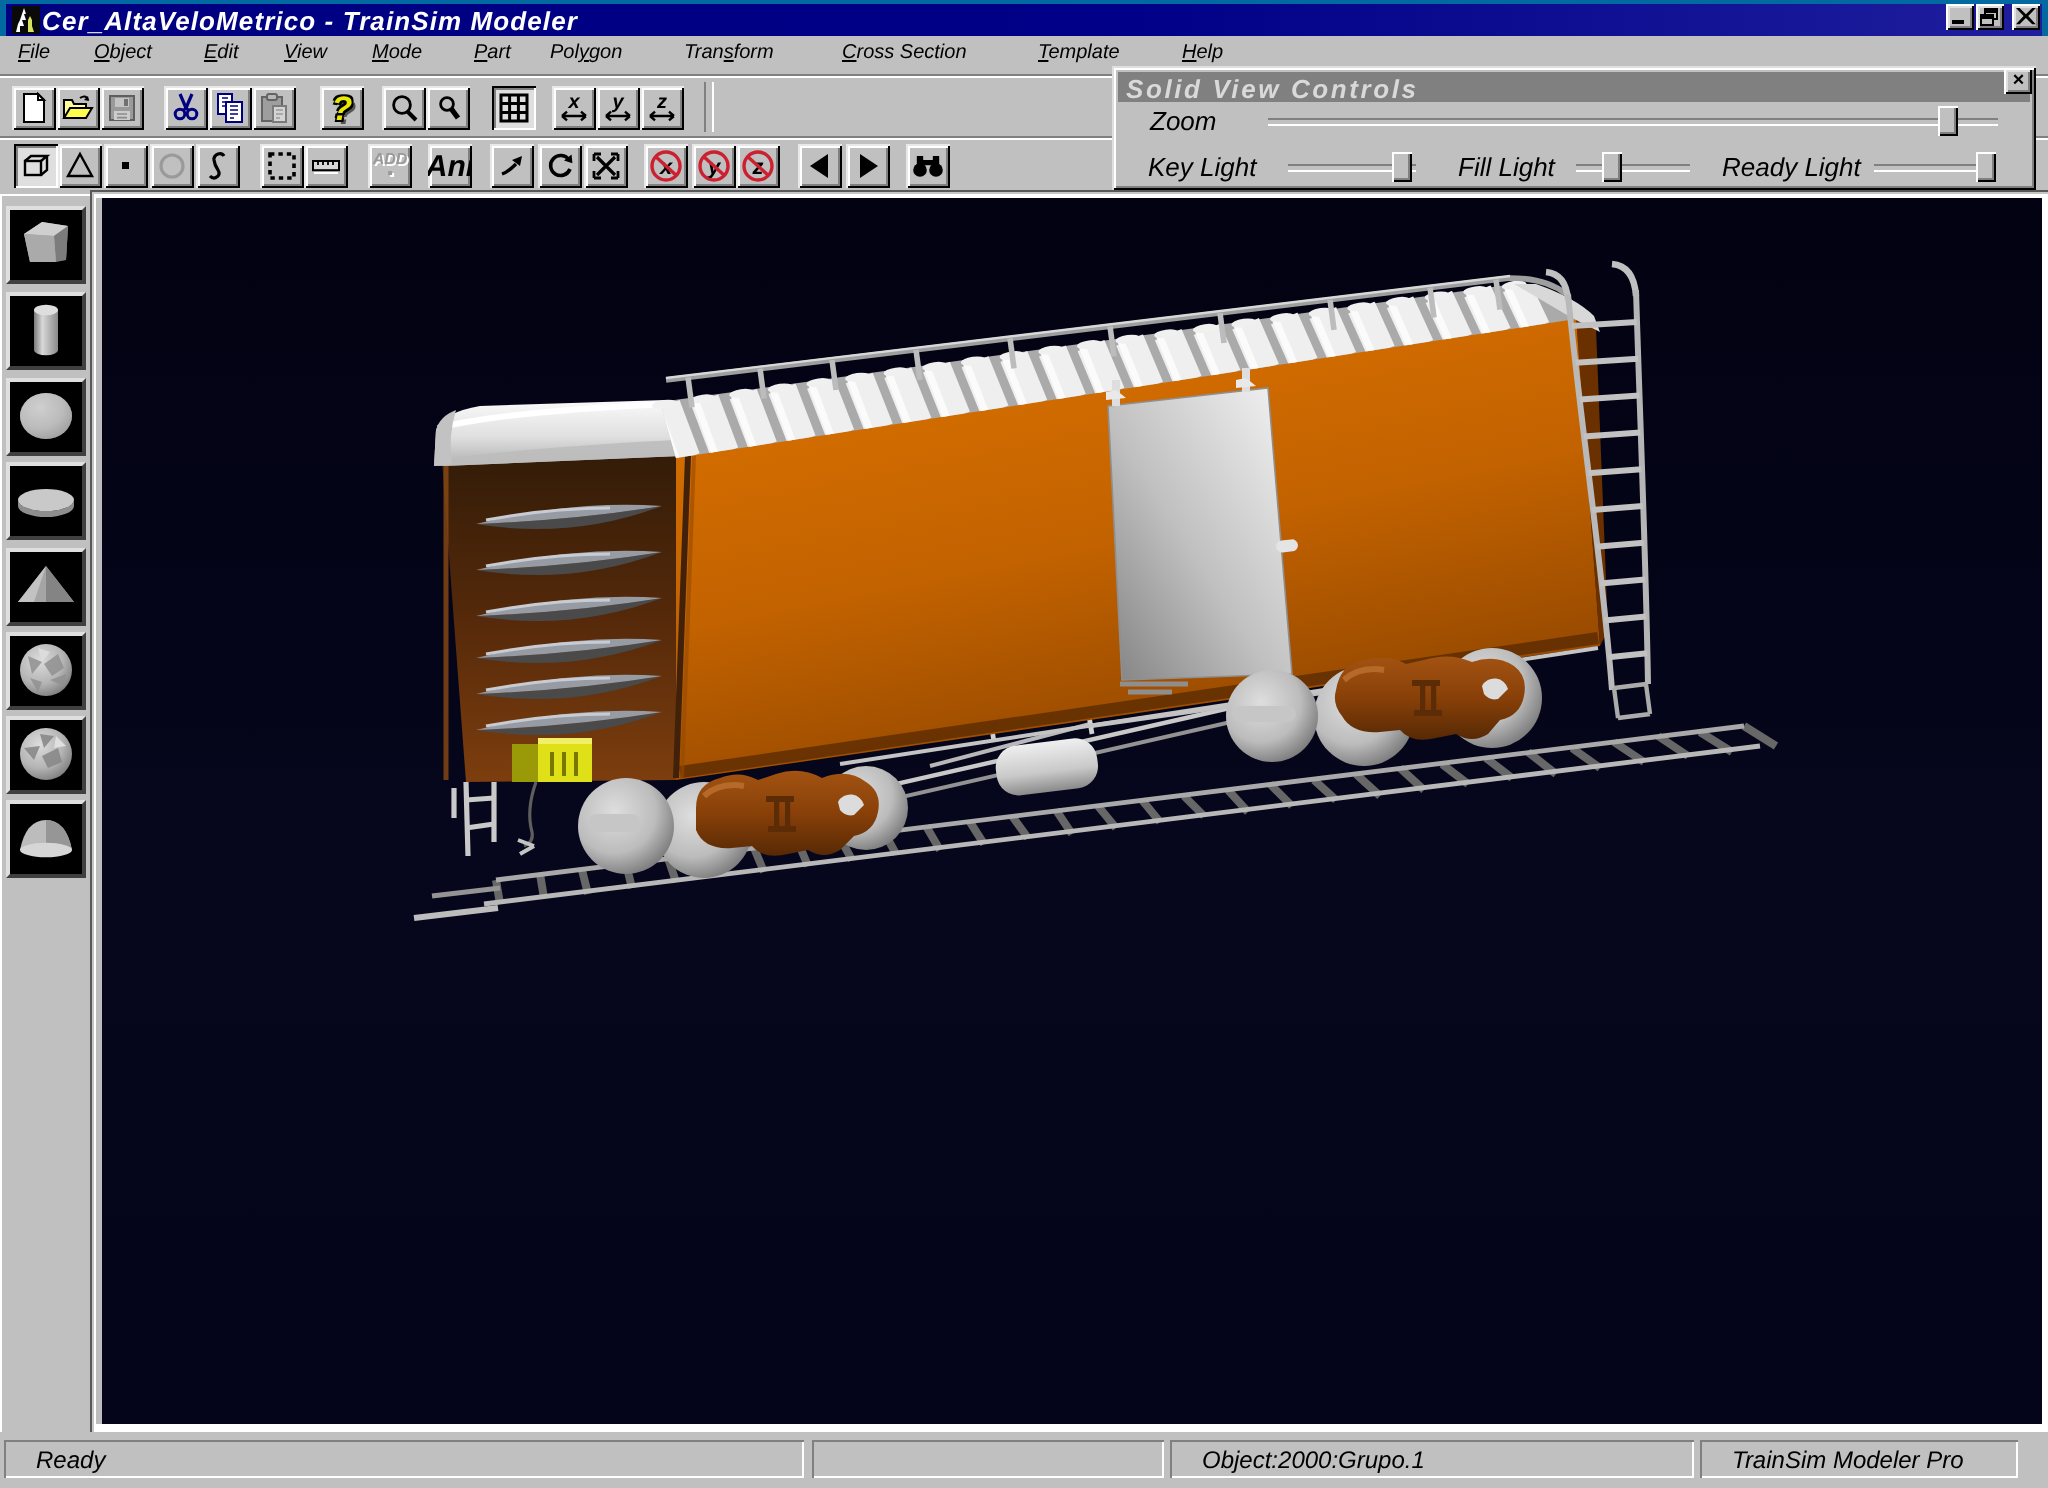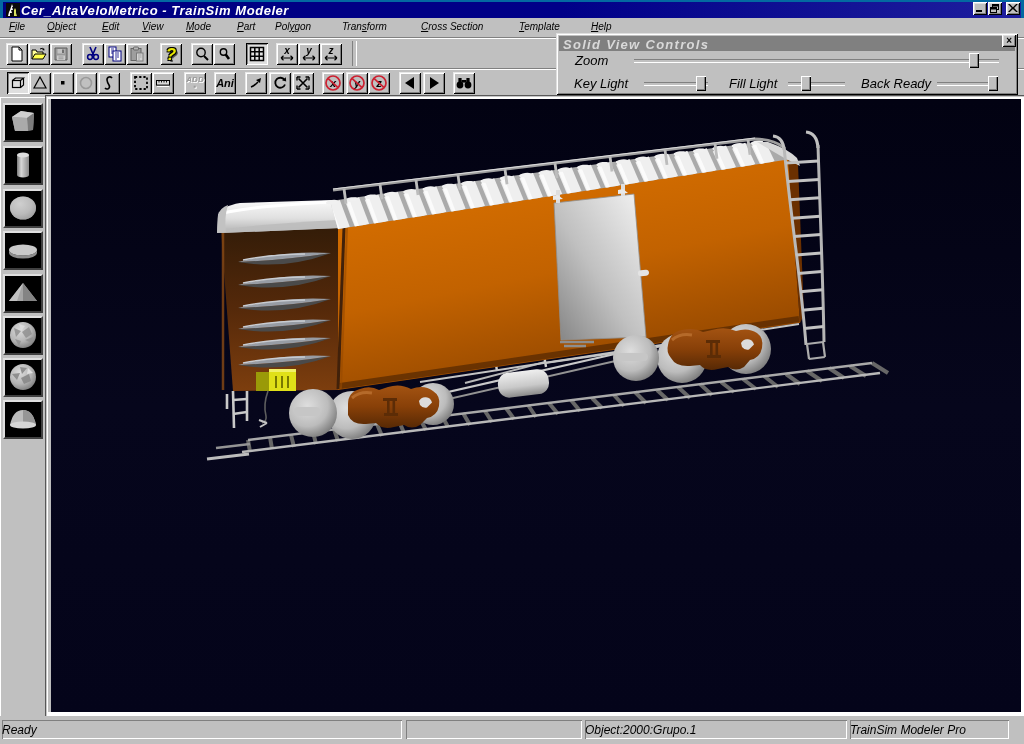--- a/index.html
+++ b/index.html
@@ -47,21 +47,21 @@
   box-shadow:inset 1px 1px 0 #fff, inset -1px -1px 0 #000, inset 2px 2px 0 #dfdfdf, inset -2px -2px 0 #808080;
   display:flex;align-items:center;justify-content:center;font-size:10px;font-weight:bold;}
 .plabel{position:absolute;color:#000;font-size:13px;}
 .ptrack{position:absolute;height:2px;border-top:1px solid #808080;border-bottom:1px solid #fff;}
 .pthumb{position:absolute;width:10px;height:15px;background:#c0c0c0;
   box-shadow:inset 1px 1px 0 #fff, inset -1px -1px 0 #000, inset -2px -2px 0 #808080;}
 
 #statusbar{position:absolute;left:0;top:716px;width:1024px;height:28px;background:#c0c0c0;}
 .sp{position:absolute;top:4px;height:19px;box-shadow:inset 1px 1px 0 #808080, inset -1px -1px 0 #fff;
   font-size:12px;color:#000;}
-.sp span{position:absolute;left:0;top:3px;white-space:nowrap;}
+.sp span{position:absolute;left:16px;top:3px;white-space:nowrap;}
 </style>
 </head>
 <body>
 <div id="root">
 
   <div id="titlebar">
     <div id="appicon">
       <svg width="14" height="14">
         <path d="M6,1 l1,3 -1,0 1,3 -2,0 1,3 -2,0 0,3 -2,0 1,-4 1,-2 1,-3 z" fill="#fff"></path>
         <path d="M9,5 l1,2 0,3 1,3 -3,0 0,-3 0,-3 z" fill="#d8e060"></path>
@@ -233,21 +233,21 @@
         <svg width="16" height="16">
           <rect x="1.5" y="5.5" width="13" height="4.6" fill="#d8d8d8" stroke="#000"></rect>
           <path d="M4,5.5v2 M6.5,5.5v2 M9,5.5v2 M11.5,5.5v2" stroke="#000" stroke-width="0.9"></path>
           <path d="M2,11.5 h12" stroke="#fff" stroke-width="1"></path>
         </svg>
       </div>
     <div class="tb" style="left:184px;top:72px;">
         <span class="g" style="color:#9a9a9a;font-size:8px;text-shadow:1px 1px 0 #fff;line-height:0.9;text-align:center;">ADD<br>▪</span>
       </div>
     <div class="tb" style="left:214px;top:72px;">
-        <span class="g" style="font-size:11px;text-align:center;">Ani</span>
+        <span class="g" style="font-size:15px;text-align:center;">Ani</span>
       </div>
     <div class="tb" style="left:245px;top:72px;">
         <svg width="16" height="16">
           <path d="M3,12 Q6,11 10,7" fill="none" stroke="#000" stroke-width="1.7"></path>
           <path d="M13,3 l-1,5 -4,-3 z" fill="#000"></path>
         </svg>
       </div>
     <div class="tb" style="left:269px;top:72px;">
         <svg width="16" height="16">
           <path d="M12.5,5 A5,5 0 1 0 13,9.5" fill="none" stroke="#000" stroke-width="1.8"></path>
@@ -707,21 +707,21 @@
     <div id="palx">×</div>
     <div class="plabel" style="left:19px;top:20px;">Zoom</div>
     <div class="ptrack" style="left:78px;top:26px;width:365px;"></div>
     <div class="pthumb" style="left:413px;top:20px;"></div>
     <div class="plabel" style="left:18px;top:43px;">Key Light</div>
     <div class="ptrack" style="left:88px;top:49px;width:64px;"></div>
     <div class="pthumb" style="left:140px;top:43px;"></div>
     <div class="plabel" style="left:173px;top:43px;">Fill Light</div>
     <div class="ptrack" style="left:232px;top:49px;width:57px;"></div>
     <div class="pthumb" style="left:245px;top:43px;"></div>
-    <div class="plabel" style="left:305px;top:43px;">Back Ready</div>
+    <div class="plabel" style="left:305px;top:43px;">Ready Light</div>
     <div class="ptrack" style="left:381px;top:49px;width:61px;"></div>
     <div class="pthumb" style="left:432px;top:43px;"></div>
   </div>
 
   <div id="statusbar">
     <div class="sp" style="left:2px;width:400px;">
         <span>Ready</span>
       </div>
     <div class="sp" style="left:406px;width:176px;"></div>
     <div class="sp" style="left:585px;width:262px;">

